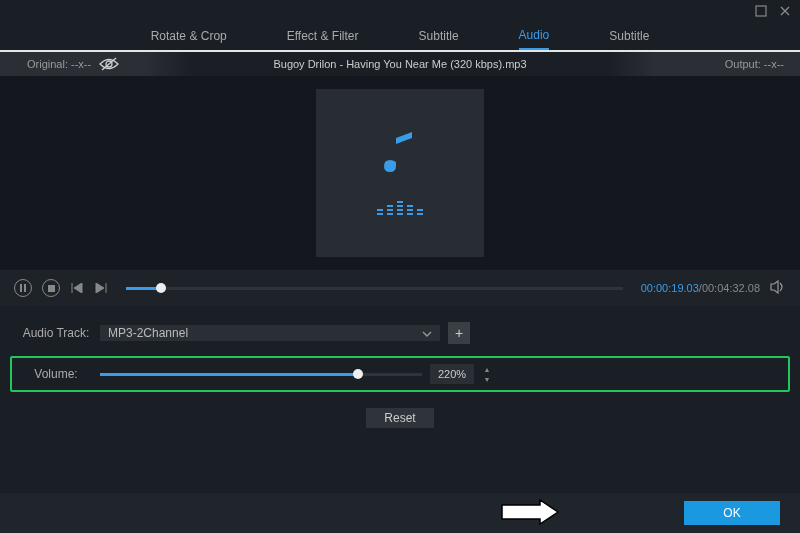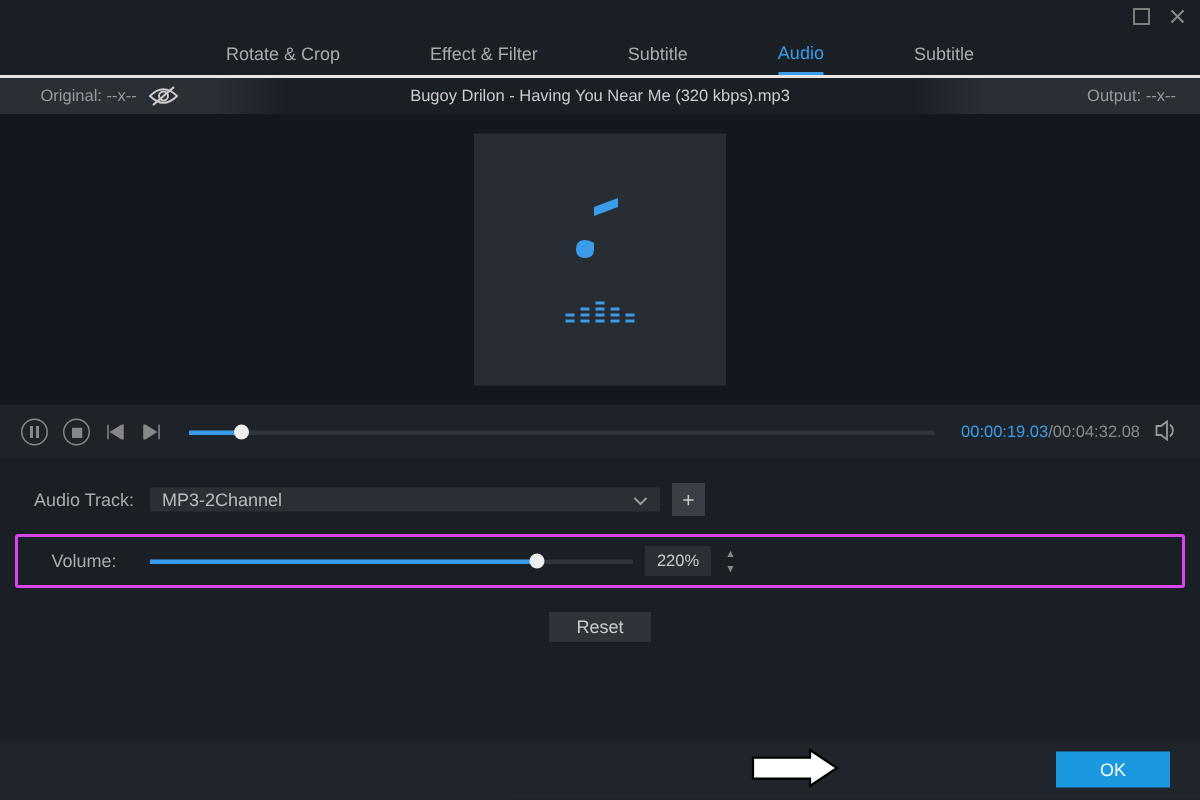--- a/index.html
+++ b/index.html
@@ -46,28 +46,28 @@
 .row { display: flex; align-items: center; margin-bottom: 12px; gap: 8px; }
 .lbl { width: 72px; color: #aaa; font-size: 12px; }
 .select { flex: 0 0 340px; height: 16px; background: #2a2f36; border: none; color: #bbb; font-size: 12px; padding: 0 8px; display: flex; align-items: center; justify-content: space-between; }
 .addbtn { width: 22px; height: 22px; background: #3a3f46; color: #ccc; display: flex; align-items: center; justify-content: center; font-size: 14px; cursor: pointer; }
 .slider-track { height: 3px; background: #2f343b; position: relative; }
 .slider-fill { position: absolute; left: 0; top: 0; height: 100%; background: #3a9ce8; }
 .slider-thumb { position: absolute; top: 50%; width: 10px; height: 10px; background: #eee; border-radius: 50%; transform: translate(-50%, -50%); cursor: pointer; }
 .valbox { width: 44px; height: 20px; background: #2a2f36; color: #ccc; display: flex; align-items: center; justify-content: center; font-size: 11px; }
 .spinner { width: 10px; display: flex; flex-direction: column; }
 .spin { height: 10px; display:flex; align-items:center; justify-content:center; color:#888; font-size:7px; cursor:pointer; }
-.highlight-box { border: 2px solid #d946ef; border-radius: 2px; padding: 6px 8px; margin: 0 -10px 10px -10px; }
+.highlight-box { border: 2px solid #22c55e; border-radius: 2px; padding: 6px 8px; margin: 0 -10px 10px -10px; }
 .units { color: #999; width: 10px; }
 
 .reset-btn { background: #2f343b; color: #ccc; padding: 3px 18px; font-size: 12px; cursor: pointer; display: inline-block; margin-top: 6px; }
 
 
 .footer { position: absolute; bottom: 0; left: 0; right: 0; height: 40px; background: #20252c; display: flex; align-items: center; justify-content: flex-end; padding: 0 20px; gap: 14px; }
-.btn { width: 76px; height: 24px; display: flex; align-items: center; justify-content: center; font-size: 12px; cursor: pointer; color: #fff; }
+.btn { width: 96px; height: 24px; display: flex; align-items: center; justify-content: center; font-size: 12px; cursor: pointer; color: #fff; }
 .btn-ok { background: #1a98e0; }
 .btn-cancel { background: #1a98e0; }
 
 
 .arrow { position: absolute; bottom: 8px; right: 240px; pointer-events: none; }
 .arrow svg { display:block; }
 </style>
 </head>
 <body>
 

